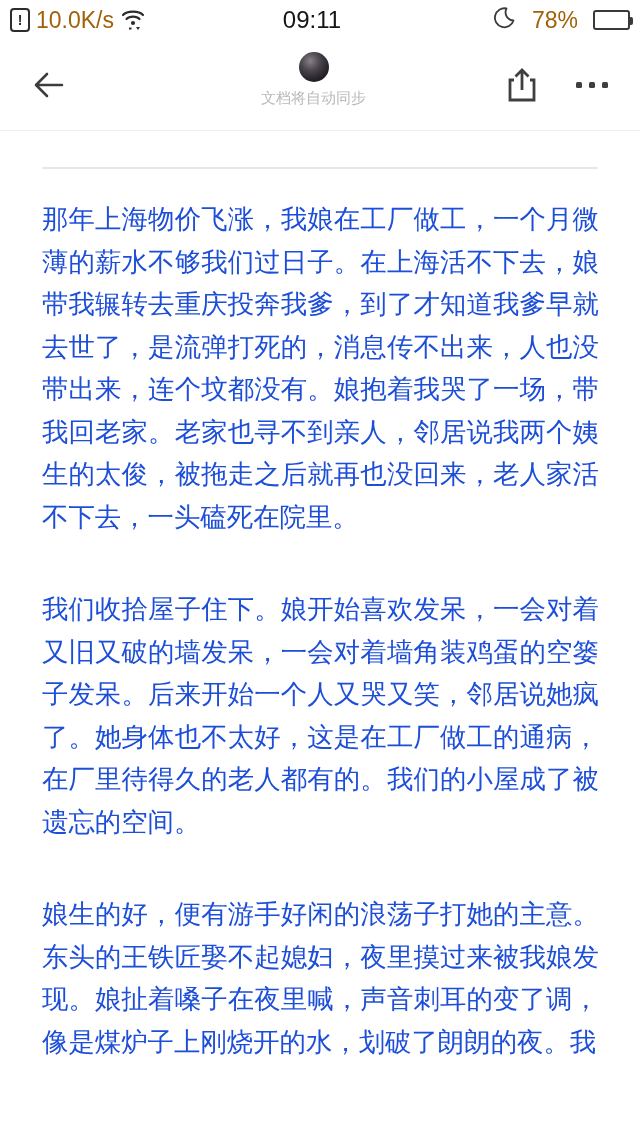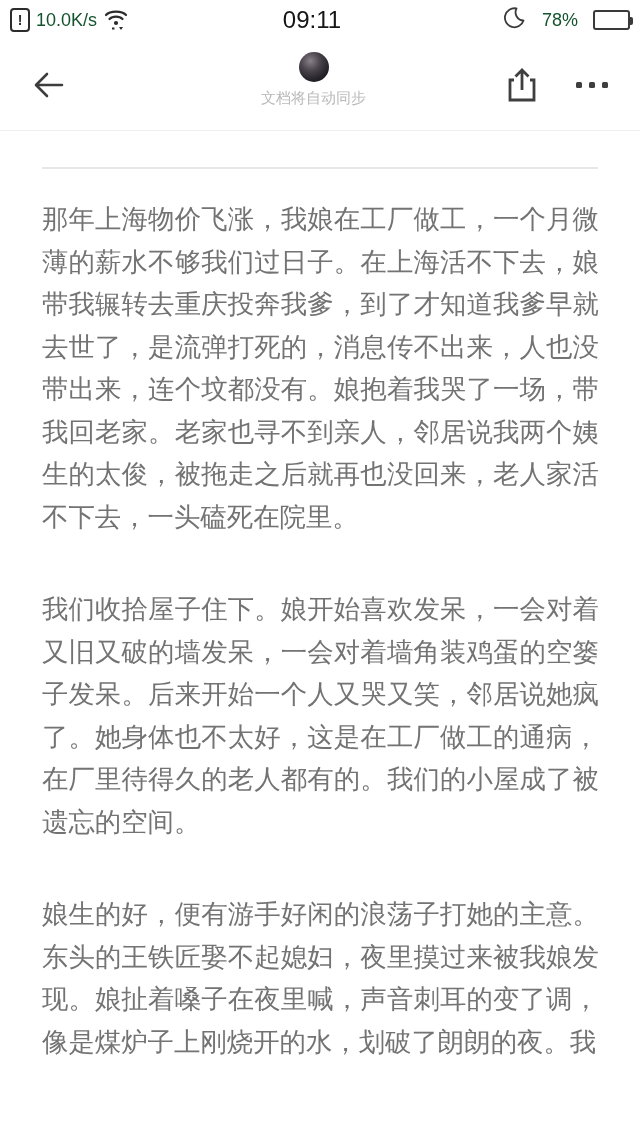--- a/index.html
+++ b/index.html
@@ -4,21 +4,21 @@
 <style>
   * { margin:0; padding:0; box-sizing:border-box; }
   html,body { width:640px; height:1138px; overflow:hidden; background:#fff;
     font-family:"Liberation Sans", sans-serif; }
 
   
   .status-bar { height:40px; display:flex; align-items:center;
     padding:0 10px; position:relative; color:#161616; }
   .sb-left { display:flex; align-items:center; gap:6px; }
   .sb-right { margin-left:auto; display:flex; align-items:center; gap:15px; }
-  .sb-text { font-size:18px; color:#14532d; }
+  .sb-text { font-size:23px; color:#a16207; }
   .sb-time { position:absolute; left:0; right:16px; text-align:center;
     font-size:24px; color:#161616; }
 
   .nosim { width:20px; height:24px; border:2px solid #2c2c2c; border-radius:4px;
     display:flex; align-items:center; justify-content:center;
     font-size:14px; font-weight:bold; color:#2c2c2c; position:relative; }
 
   .battery { position:relative; width:37px; height:20px; border:2px solid #3a3a3a;
     border-radius:3px; padding:1px; }
   .battery-fill { height:100%; background:#3a3a3a; border-radius:1px; }
@@ -41,21 +41,21 @@
     width:40px; height:40px; cursor:pointer; }
   .more-dots { display:flex; gap:7px; }
   .more-dots i { width:6px; height:6px; background:#3f3f3f; border-radius:1.5px; }
 
   
   .content { padding:0 42px; }
   .doc-title { margin-top:48px; font-size:40px; font-weight:bold;
     color:#383838; line-height:54px; letter-spacing:0.5px; }
   .title-divider { margin-top:36px; height:2px; background:#e7e7e7; }
   .doc-body p { margin-top:50px; width:557px; font-size:26.4px;
-    line-height:42.5px; color:#737373; text-align:justify; }
+    line-height:42.5px; color:#1d4ed8; text-align:justify; }
   .doc-body p:first-child { margin-top:29px; }
 </style>
 </head>
 <body>
 
 <div class="status-bar">
   <div class="sb-left">
     <span class="nosim">!</span>
     <span class="sb-text">10.0K/s</span>
     <span>

